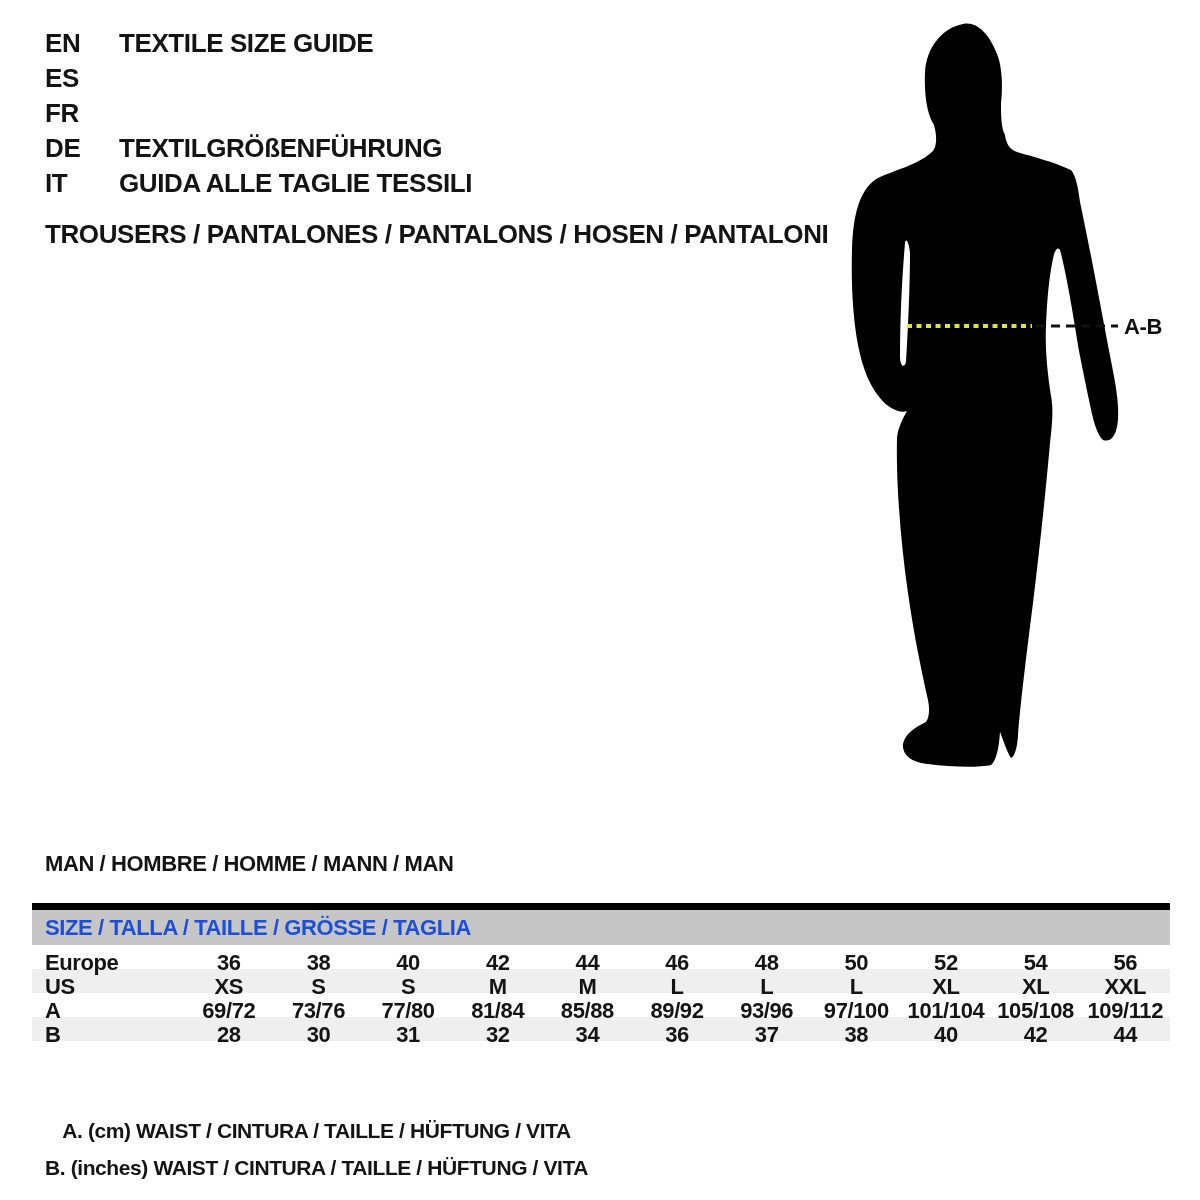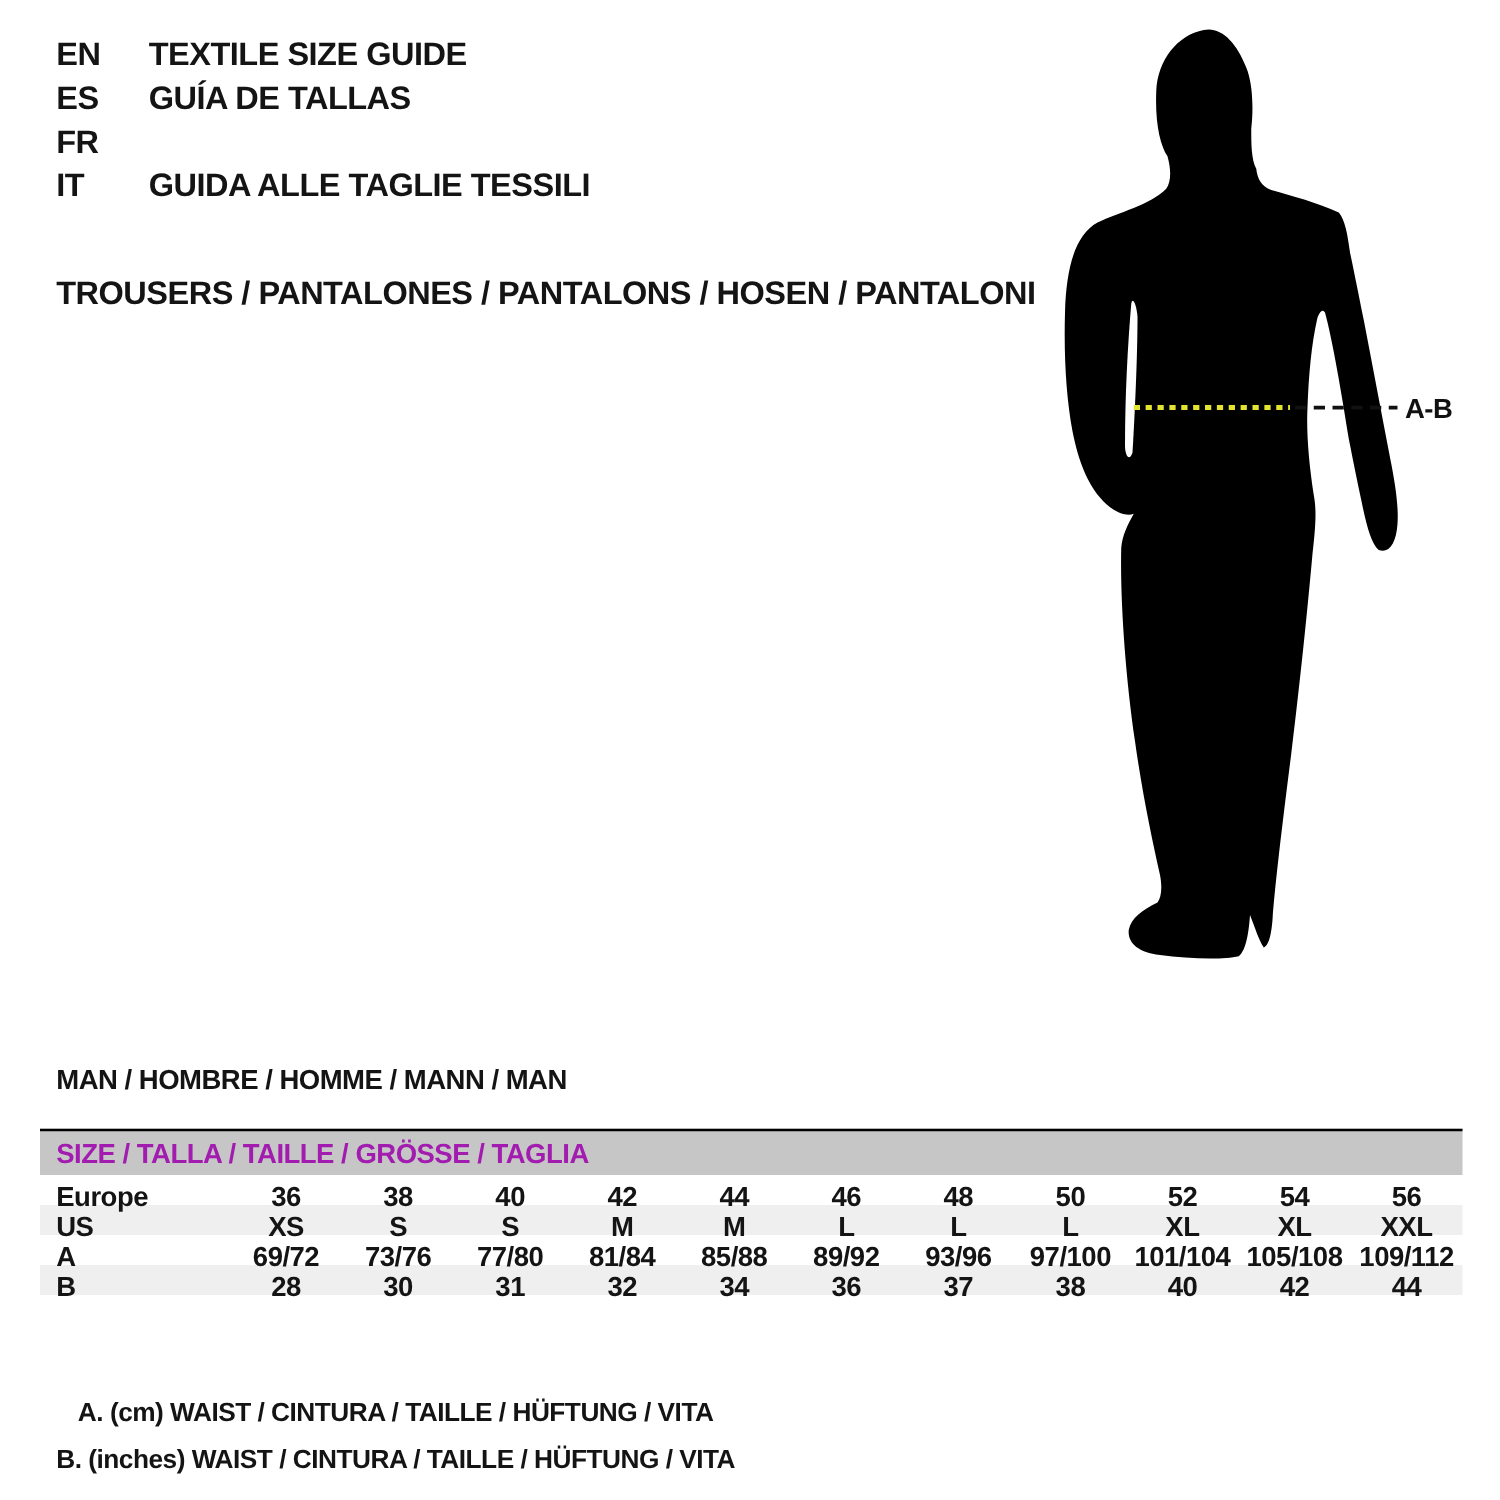--- a/index.html
+++ b/index.html
@@ -21,22 +21,22 @@
   .figure { position:absolute; left:850px; top:18px; }
   .figure text { font-family:"Liberation Sans", sans-serif; font-weight:bold; letter-spacing:-0.4px; }
 
   
   .section-title { position:absolute; left:45px; top:851px; font-size:22px; }
 
   
   .size-table { position:absolute; left:32px; top:903px; width:1138px; }
   .table-header {
     background:var(--header-bg,#c6c6c6); height:35px; line-height:35px;
-    padding-left:13px; font-size:22px; color:#a21caf;
-    border-top:2px solid #000000;
+    padding-left:13px; font-size:22px; color:#1d4ed8;
+    border-top:7px solid #000000;
   }
   .trow { display:flex; height:24px; line-height:36px; font-size:22px; }
   .trow.striped { background:var(--stripe-bg,#efefef); }
   .tlabel { width:152px; padding-left:13px; box-sizing:border-box; }
   .tcell { flex:1; text-align:center; }
 
   
   .footnotes { position:absolute; left:45px; top:1112px; font-size:21px; line-height:37px;text-align:center; }
 </style>
 </head>
@@ -44,24 +44,27 @@
 
 <div id="canvas">
 
   <div class="lang-list">
     <div class="lang-row">
       <span class="lang-code">EN</span>
       <span>TEXTILE SIZE GUIDE</span>
     </div>
     <div class="lang-row">
       <span class="lang-code">ES</span>
-      <span>GUÍA DE TALLAS</span>
     </div>
     <div class="lang-row">
       <span class="lang-code">FR</span>
+    </div>
+    <div class="lang-row">
+      <span class="lang-code">DE</span>
+      <span>TEXTILGRÖßENFÜHRUNG</span>
     </div>
     <div class="lang-row">
       <span class="lang-code">IT</span>
       <span>GUIDA ALLE TAGLIE TESSILI</span>
     </div>
   </div>
 
   <div class="category">TROUSERS / PANTALONES / PANTALONS / HOSEN / PANTALONI</div>
 
   <svg class="figure" width="330" height="756" viewBox="0 0 330 756" aria-hidden="true">

